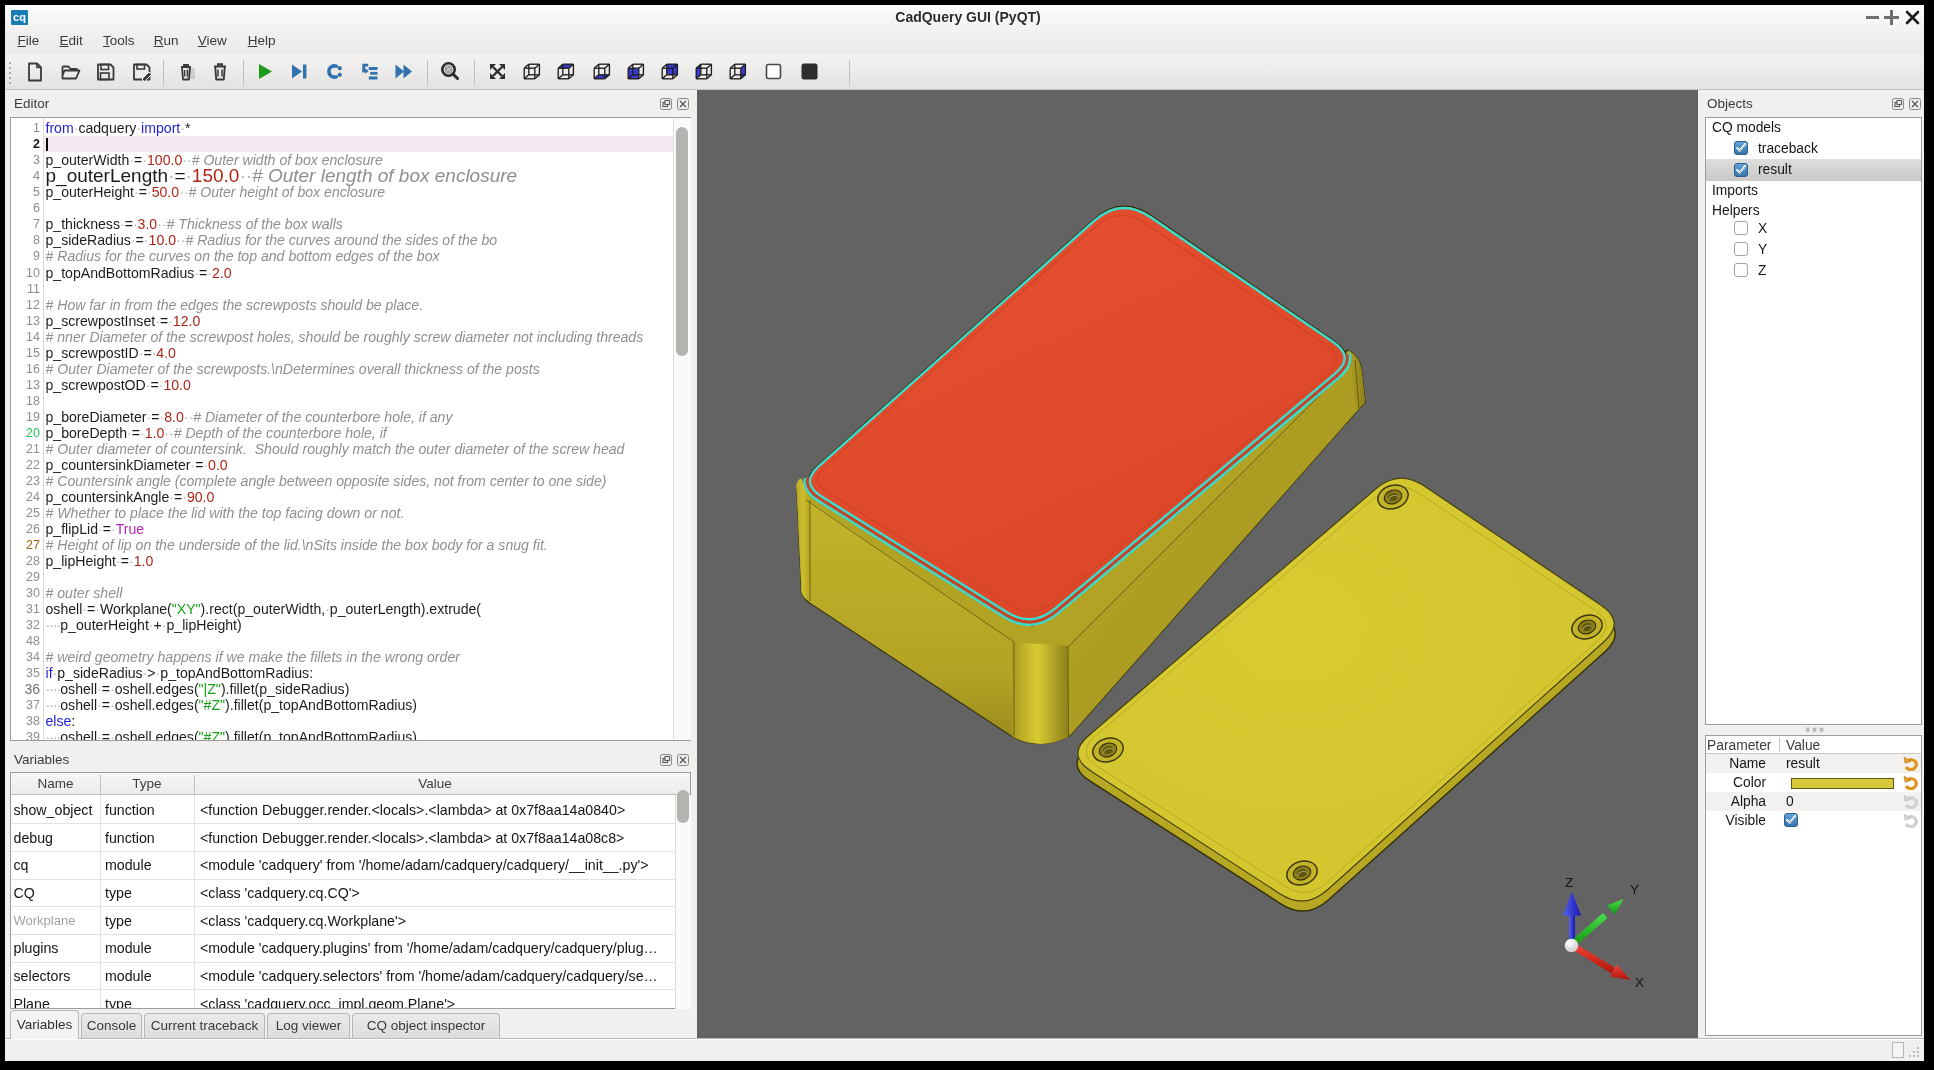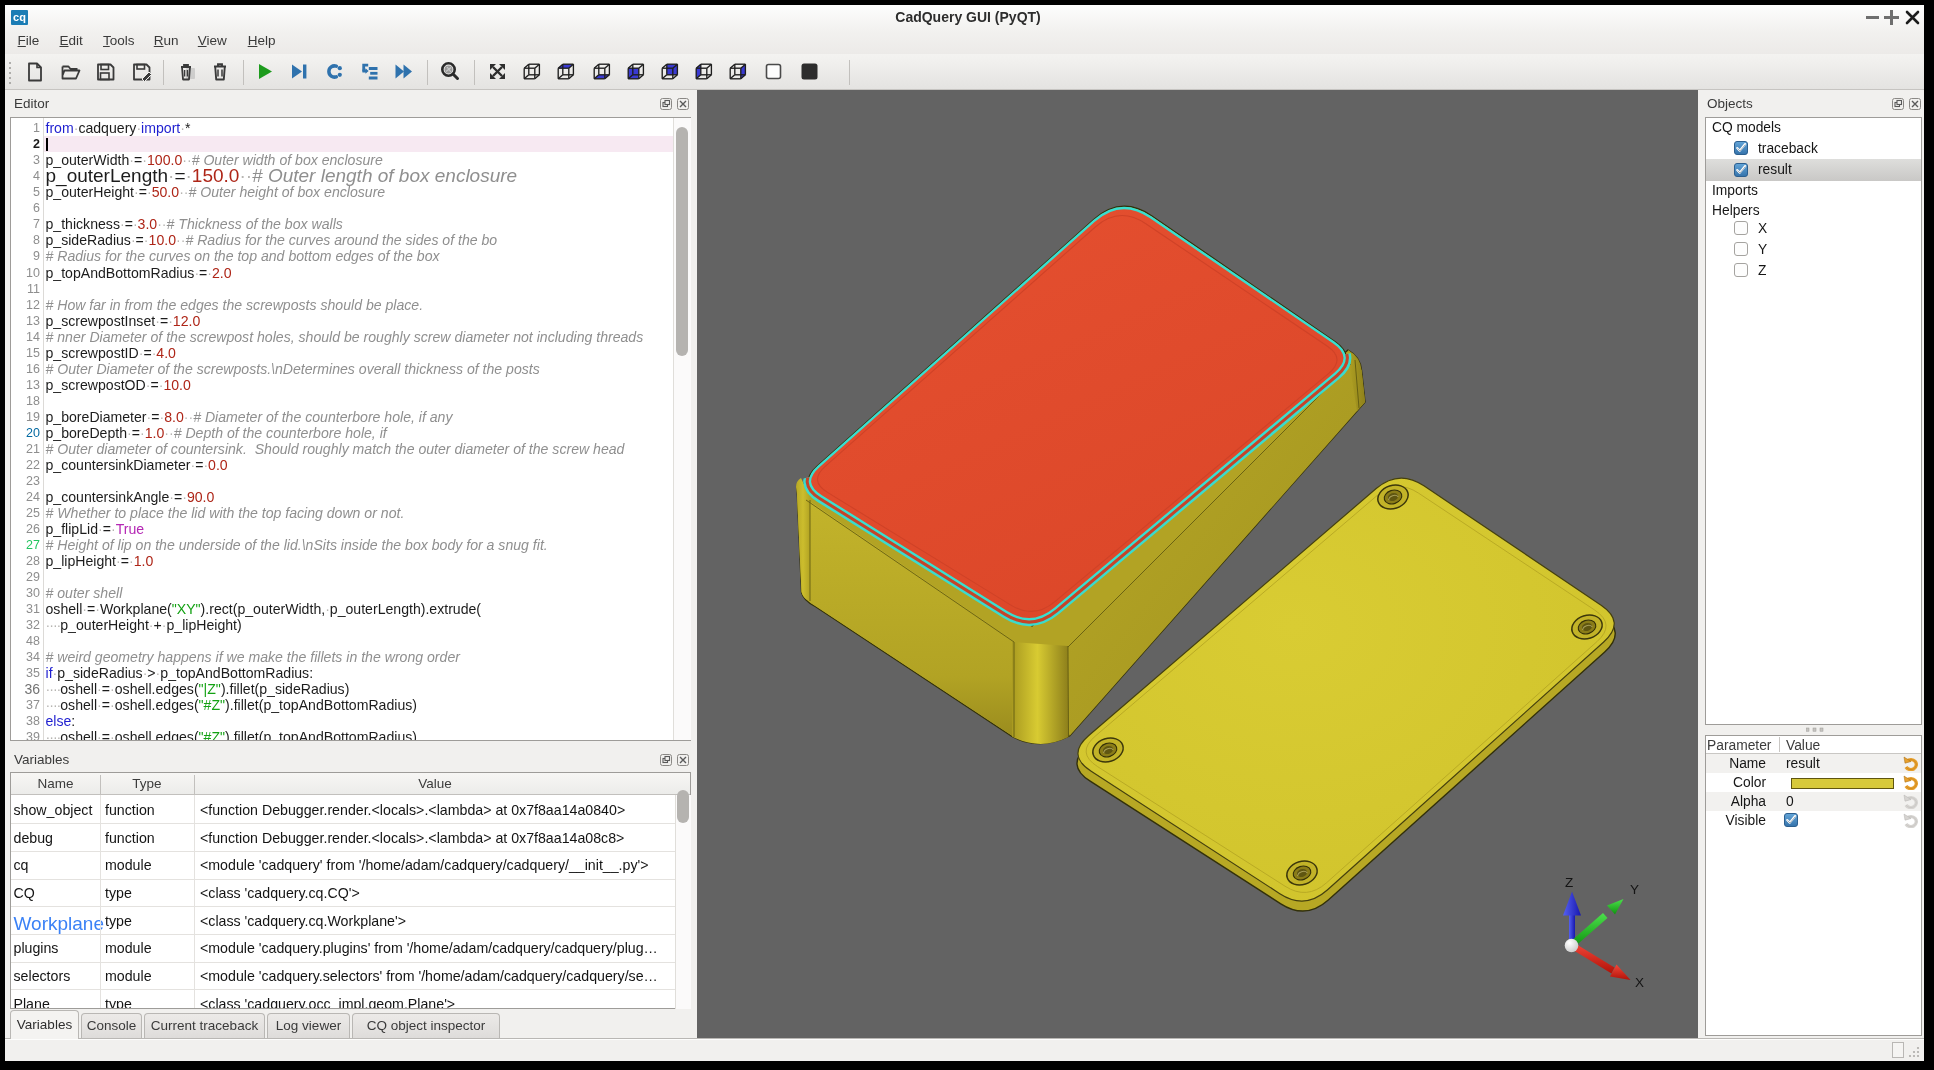--- a/index.html
+++ b/index.html
@@ -377,34 +377,35 @@
     <div class="abs" style="left:34.5px;top:210.6px;height:16px;line-height:16px;font-size:14.1px;white-space:pre"><span class="cc"># nner Diameter of the screwpost holes, should be roughly screw diameter not including threads</span></div>
     <div class="abs" style="left:-3.0px;top:226.6px;width:32px;height:16px;text-align:right;font-size:12.5px;line-height:16px;color:#8e8e8e">15</div>
     <div class="abs" style="left:34.5px;top:226.6px;height:16px;line-height:16px;font-size:14.1px;white-space:pre"><span class="cp">p_screwpostID</span><span class="cd">·</span><span class="cp">=</span><span class="cd">·</span><span class="cn">4.0</span></div>
     <div class="abs" style="left:-3.0px;top:242.7px;width:32px;height:16px;text-align:right;font-size:12.5px;line-height:16px;color:#8e8e8e">16</div>
     <div class="abs" style="left:34.5px;top:242.7px;height:16px;line-height:16px;font-size:14.1px;white-space:pre"><span class="cc"># Outer Diameter of the screwposts.\nDetermines overall thickness of the posts</span></div>
     <div class="abs" style="left:-3.0px;top:258.7px;width:32px;height:16px;text-align:right;font-size:12.5px;line-height:16px;color:#8e8e8e">13</div>
     <div class="abs" style="left:34.5px;top:258.7px;height:16px;line-height:16px;font-size:14.1px;white-space:pre"><span class="cp">p_screwpostOD</span><span class="cd">·</span><span class="cp">=</span><span class="cd">·</span><span class="cn">10.0</span></div>
     <div class="abs" style="left:-3.0px;top:274.7px;width:32px;height:16px;text-align:right;font-size:12.5px;line-height:16px;color:#8e8e8e">18</div>
     <div class="abs" style="left:-3.0px;top:290.7px;width:32px;height:16px;text-align:right;font-size:12.5px;line-height:16px;color:#8e8e8e">19</div>
     <div class="abs" style="left:34.5px;top:290.7px;height:16px;line-height:16px;font-size:14.1px;white-space:pre"><span class="cp">p_boreDiameter</span><span class="cd">·</span><span class="cp">=</span><span class="cd">·</span><span class="cn">8.0</span><span class="cd">··</span><span class="cc"># Diameter of the counterbore hole, if any</span></div>
-    <div class="abs" style="left:-3.0px;top:306.8px;width:32px;height:16px;text-align:right;font-size:12.5px;line-height:16px;color:#0369a1">20</div>
+    <div class="abs" style="left:-3.0px;top:306.8px;width:32px;height:16px;text-align:right;font-size:12.5px;line-height:16px;color:#22c55e">20</div>
     <div class="abs" style="left:34.5px;top:306.8px;height:16px;line-height:16px;font-size:14.1px;white-space:pre"><span class="cp">p_boreDepth</span><span class="cd">·</span><span class="cp">=</span><span class="cd">·</span><span class="cn">1.0</span><span class="cd">··</span><span class="cc"># Depth of the counterbore hole, if</span></div>
     <div class="abs" style="left:-3.0px;top:322.8px;width:32px;height:16px;text-align:right;font-size:12.5px;line-height:16px;color:#8e8e8e">21</div>
     <div class="abs" style="left:34.5px;top:322.8px;height:16px;line-height:16px;font-size:14.1px;white-space:pre"><span class="cc"># Outer diameter of countersink.  Should roughly match the outer diameter of the screw head</span></div>
     <div class="abs" style="left:-3.0px;top:338.8px;width:32px;height:16px;text-align:right;font-size:12.5px;line-height:16px;color:#8e8e8e">22</div>
     <div class="abs" style="left:34.5px;top:338.8px;height:16px;line-height:16px;font-size:14.1px;white-space:pre"><span class="cp">p_countersinkDiameter</span><span class="cd">·</span><span class="cp">=</span><span class="cd">·</span><span class="cn">0.0</span></div>
     <div class="abs" style="left:-3.0px;top:354.9px;width:32px;height:16px;text-align:right;font-size:12.5px;line-height:16px;color:#8e8e8e">23</div>
+    <div class="abs" style="left:34.5px;top:354.9px;height:16px;line-height:16px;font-size:14.1px;white-space:pre"><span class="cc"># Countersink angle (complete angle between opposite sides, not from center to one side)</span></div>
     <div class="abs" style="left:-3.0px;top:370.9px;width:32px;height:16px;text-align:right;font-size:12.5px;line-height:16px;color:#8e8e8e">24</div>
     <div class="abs" style="left:34.5px;top:370.9px;height:16px;line-height:16px;font-size:14.1px;white-space:pre"><span class="cp">p_countersinkAngle</span><span class="cd">·</span><span class="cp">=</span><span class="cd">·</span><span class="cn">90.0</span></div>
     <div class="abs" style="left:-3.0px;top:386.9px;width:32px;height:16px;text-align:right;font-size:12.5px;line-height:16px;color:#8e8e8e">25</div>
     <div class="abs" style="left:34.5px;top:386.9px;height:16px;line-height:16px;font-size:14.1px;white-space:pre"><span class="cc"># Whether to place the lid with the top facing down or not.</span></div>
     <div class="abs" style="left:-3.0px;top:403.0px;width:32px;height:16px;text-align:right;font-size:12.5px;line-height:16px;color:#8e8e8e">26</div>
     <div class="abs" style="left:34.5px;top:403.0px;height:16px;line-height:16px;font-size:14.1px;white-space:pre"><span class="cp">p_flipLid</span><span class="cd">·</span><span class="cp">=</span><span class="cd">·</span><span class="ct">True</span></div>
-    <div class="abs" style="left:-3.0px;top:419.0px;width:32px;height:16px;text-align:right;font-size:12.5px;line-height:16px;color:#22c55e">27</div>
+    <div class="abs" style="left:-3.0px;top:419.0px;width:32px;height:16px;text-align:right;font-size:12.5px;line-height:16px;color:#a16207">27</div>
     <div class="abs" style="left:34.5px;top:419.0px;height:16px;line-height:16px;font-size:14.1px;white-space:pre"><span class="cc"># Height of lip on the underside of the lid.\nSits inside the box body for a snug fit.</span></div>
     <div class="abs" style="left:-3.0px;top:435.0px;width:32px;height:16px;text-align:right;font-size:12.5px;line-height:16px;color:#8e8e8e">28</div>
     <div class="abs" style="left:34.5px;top:435.0px;height:16px;line-height:16px;font-size:14.1px;white-space:pre"><span class="cp">p_lipHeight</span><span class="cd">·</span><span class="cp">=</span><span class="cd">·</span><span class="cn">1.0</span></div>
     <div class="abs" style="left:-3.0px;top:451.0px;width:32px;height:16px;text-align:right;font-size:12.5px;line-height:16px;color:#8e8e8e">29</div>
     <div class="abs" style="left:-3.0px;top:467.1px;width:32px;height:16px;text-align:right;font-size:12.5px;line-height:16px;color:#8e8e8e">30</div>
     <div class="abs" style="left:34.5px;top:467.1px;height:16px;line-height:16px;font-size:14.1px;white-space:pre"><span class="cc"># outer shell</span></div>
     <div class="abs" style="left:-3.0px;top:483.1px;width:32px;height:16px;text-align:right;font-size:12.5px;line-height:16px;color:#8e8e8e">31</div>
     <div class="abs" style="left:34.5px;top:483.1px;height:16px;line-height:16px;font-size:14.1px;white-space:pre"><span class="cp">oshell</span><span class="cd">·</span><span class="cp">=</span><span class="cd">·</span><span class="cp">Workplane(</span><span class="cg">"XY"</span><span class="cp">).rect(p_outerWidth,</span><span class="cd">·</span><span class="cp">p_outerLength).extrude(</span></div>
     <div class="abs" style="left:-3.0px;top:499.1px;width:32px;height:16px;text-align:right;font-size:12.5px;line-height:16px;color:#8e8e8e">32</div>
     <div class="abs" style="left:34.5px;top:499.1px;height:16px;line-height:16px;font-size:14.1px;white-space:pre"><span class="cw">····</span><span class="cp">p_outerHeight</span><span class="cd">·</span><span class="cp">+</span><span class="cd">·</span><span class="cp">p_lipHeight)</span></div>
@@ -449,21 +450,21 @@
     <div class="abs" style="left:189.0px;top:56.6px;width:473px;font-size:14.2px;color:#141414;white-space:nowrap;overflow:hidden">&lt;function Debugger.render.&lt;locals&gt;.&lt;lambda&gt; at 0x7f8aa14a08c8&gt;</div>
     <div class="abs" style="left:0.0px;top:77.8px;width:664px;height:1px;background:#e4e2df"></div>
     <div class="abs" style="left:2.5px;top:84.3px;font-size:14.2px;color:#141414;white-space:nowrap">cq</div>
     <div class="abs" style="left:94.0px;top:84.3px;font-size:14.2px;color:#141414;white-space:nowrap">module</div>
     <div class="abs" style="left:189.0px;top:84.3px;width:473px;font-size:14.2px;color:#141414;white-space:nowrap;overflow:hidden">&lt;module 'cadquery' from '/home/adam/cadquery/cadquery/__init__.py'&gt;</div>
     <div class="abs" style="left:0.0px;top:105.5px;width:664px;height:1px;background:#e4e2df"></div>
     <div class="abs" style="left:2.5px;top:112.0px;font-size:14.2px;color:#141414;white-space:nowrap">CQ</div>
     <div class="abs" style="left:94.0px;top:112.0px;font-size:14.2px;color:#141414;white-space:nowrap">type</div>
     <div class="abs" style="left:189.0px;top:112.0px;width:473px;font-size:14.2px;color:#141414;white-space:nowrap;overflow:hidden">&lt;class 'cadquery.cq.CQ'&gt;</div>
     <div class="abs" style="left:0.0px;top:133.2px;width:664px;height:1px;background:#e4e2df"></div>
-    <div class="abs" style="left:2.5px;top:139.7px;font-size:19px;color:#3b82f6;white-space:nowrap">Workplane</div>
+    <div class="abs" style="left:2.5px;top:139.7px;font-size:13px;color:#a3a3a3;white-space:nowrap">Workplane</div>
     <div class="abs" style="left:94.0px;top:139.7px;font-size:14.2px;color:#141414;white-space:nowrap">type</div>
     <div class="abs" style="left:189.0px;top:139.7px;width:473px;font-size:14.2px;color:#141414;white-space:nowrap;overflow:hidden">&lt;class 'cadquery.cq.Workplane'&gt;</div>
     <div class="abs" style="left:0.0px;top:160.9px;width:664px;height:1px;background:#e4e2df"></div>
     <div class="abs" style="left:2.5px;top:167.4px;font-size:14.2px;color:#141414;white-space:nowrap">plugins</div>
     <div class="abs" style="left:94.0px;top:167.4px;font-size:14.2px;color:#141414;white-space:nowrap">module</div>
     <div class="abs" style="left:189.0px;top:167.4px;width:473px;font-size:14.2px;color:#141414;white-space:nowrap;overflow:hidden">&lt;module 'cadquery.plugins' from '/home/adam/cadquery/cadquery/plug…</div>
     <div class="abs" style="left:0.0px;top:188.6px;width:664px;height:1px;background:#e4e2df"></div>
     <div class="abs" style="left:2.5px;top:195.1px;font-size:14.2px;color:#141414;white-space:nowrap">selectors</div>
     <div class="abs" style="left:94.0px;top:195.1px;font-size:14.2px;color:#141414;white-space:nowrap">module</div>
     <div class="abs" style="left:189.0px;top:195.1px;width:473px;font-size:14.2px;color:#141414;white-space:nowrap;overflow:hidden">&lt;module 'cadquery.selectors' from '/home/adam/cadquery/cadquery/se…</div>

